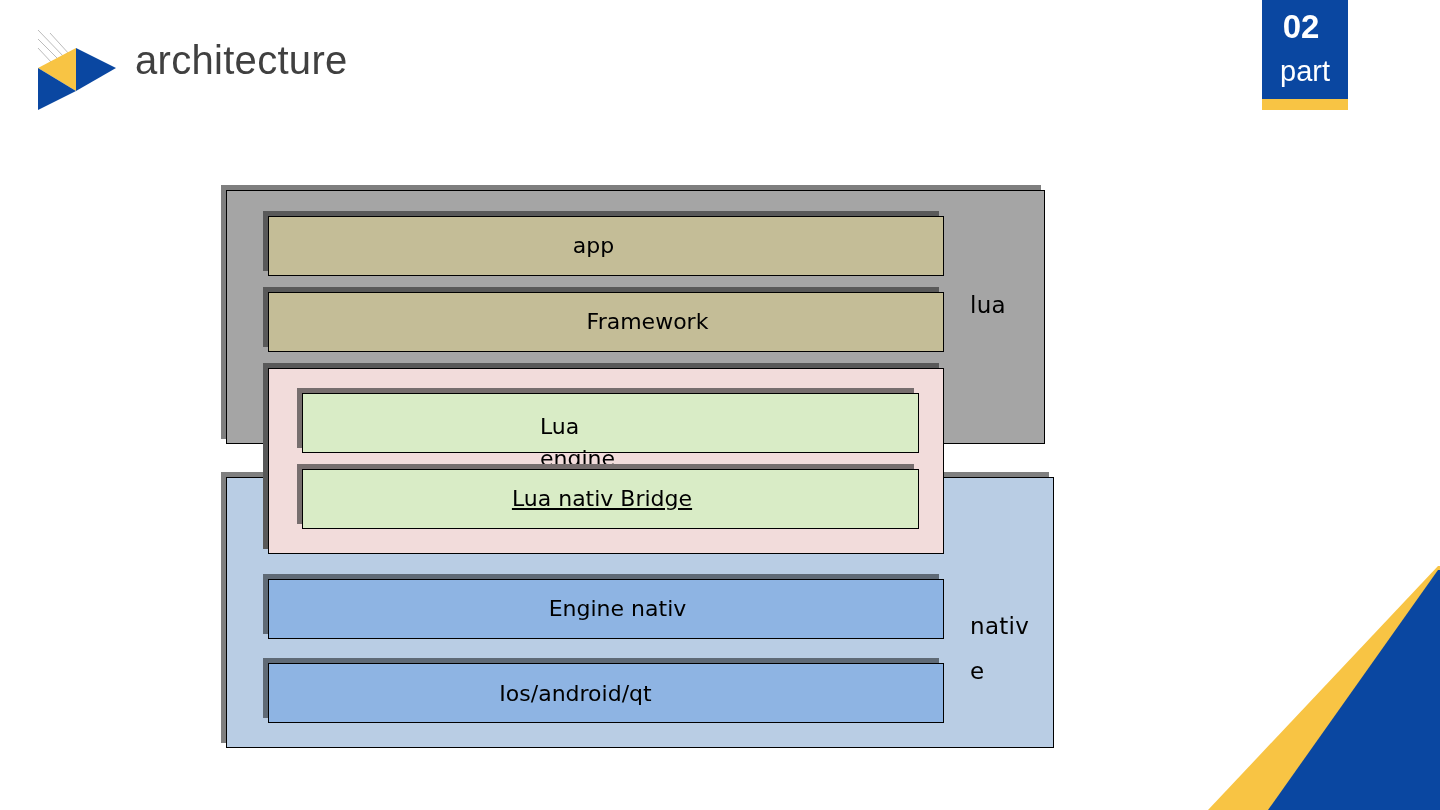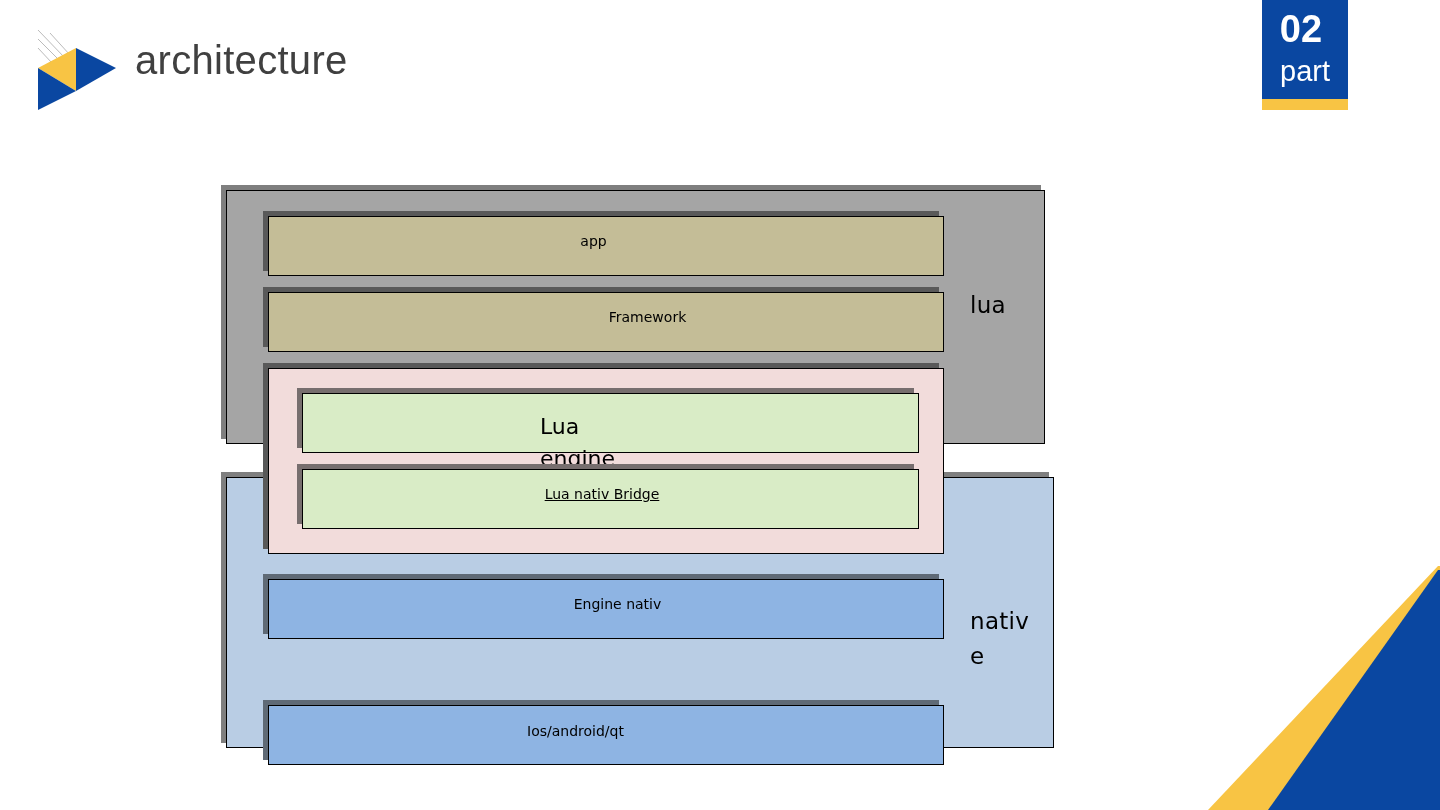--- a/index.html
+++ b/index.html
@@ -11,31 +11,31 @@
     .abs { position: absolute; }
     .logo { left: 30px; top: 25px; width: 100px; height: 90px; }
     .title {
       left: 135px; top: 38px; font-size: 40px; color: #404040;
       font-family: "Liberation Sans", sans-serif; letter-spacing: 0.3px;
     }
     .badge {
       left: 1262px; top: 0; width: 86px; height: 110px; background: #0a47a1;
       color: #fff; text-align: center; font-family: "Liberation Sans", sans-serif;
     }
-    .badge .num { position: absolute; left: 0; right: 8px; top: 8px; font-size: 38px; font-weight: bold; }
+    .badge .num { position: absolute; left: 0; right: 8px; top: 8px; font-size: 33px; font-weight: bold; }
     .badge .lbl { position: absolute; left: 0; right: 0; top: 55px; font-size: 29px; }
     .badge .stripe { position: absolute; left: 0; right: 0; bottom: 0; height: 11px; background: #f8c444; }
     .corner { right: 0; bottom: 0; width: 240px; height: 250px; }
 
     
     .shadow-box { position: absolute; }
     .shadow-box .sh { position: absolute; }
     .shadow-box .bx { position: absolute; border: 1px solid #000; box-sizing: border-box; }
     .lbl-text { position: absolute; color: #000; font-size: 23px; font-weight: bold; font-family: "DejaVu Sans", sans-serif; letter-spacing: 0.3px;}
-    .center-text { position: absolute; left: 0; right: 0; text-align: center; font-size: 14px; color: #000; font-family: "DejaVu Sans", sans-serif; }
+    .center-text { position: absolute; left: 0; right: 0; text-align: center; font-size: 22px; color: #000; font-family: "DejaVu Sans", sans-serif; }
   </style>
 </head>
 <body>
 
 <div class="abs logo">
   <svg width="100" height="90" viewBox="0 0 100 90">
     <line x1="8" y1="5" x2="35" y2="33" stroke="#bbb" stroke-width="1"></line>
     <line x1="8" y1="14" x2="30" y2="36" stroke="#bbb" stroke-width="1"></line>
     <line x1="8" y1="23" x2="22" y2="38" stroke="#bbb" stroke-width="1"></line>
     <line x1="20" y1="8" x2="40" y2="30" stroke="#bbb" stroke-width="1"></line>
@@ -63,21 +63,21 @@
 <div class="shadow-box" style="left:221px;top:185px;width:824px;height:259px;">
   <div class="sh" style="left:0;top:0;width:820px;height:254px;background:#7f7f7f;"></div>
   <div class="bx" style="left:5px;top:5px;width:819px;height:254px;background:#a5a5a5;"></div>
 </div>
 <div class="lbl-text" style="left:970px;top:292px;font-weight:normal;">lua</div>
 
 <div class="shadow-box" style="left:221px;top:472px;width:833px;height:276px;">
   <div class="sh" style="left:0;top:0;width:828px;height:271px;background:#7f7f7f;"></div>
   <div class="bx" style="left:5px;top:5px;width:828px;height:271px;background:#b9cde4;"></div>
 </div>
-<div class="lbl-text" style="left:970px;top:604px;font-weight:normal;white-space:pre;line-height:35px;">nativ
+<div class="lbl-text" style="left:970px;top:604px;font-weight:normal;white-space:pre;line-height:45px;">nativ
 e</div>
 
 <div class="shadow-box" style="left:263px;top:211px;width:681px;height:65px;">
   <div class="sh" style="left:0;top:0;width:676px;height:60px;background:#595959;"></div>
   <div class="bx" style="left:5px;top:5px;width:676px;height:60px;background:#c4bd97;"></div>
   <div class="center-text" style="top:22px;left:-20px;">app</div>
 </div>
 
 <div class="shadow-box" style="left:263px;top:287px;width:741px;height:65px;">
   <div class="sh" style="left:0;top:0;width:676px;height:60px;background:#595959;"></div>
@@ -102,17 +102,17 @@
   <div class="bx" style="left:5px;top:5px;width:617px;height:60px;background:#d9ecc6;"></div>
   <div class="center-text" style="top:22px;left:-12px;text-decoration:underline;">Lua nativ Bridge</div>
 </div>
 
 <div class="shadow-box" style="left:263px;top:574px;width:681px;height:65px;">
   <div class="sh" style="left:0;top:0;width:676px;height:60px;background:#5f6a76;"></div>
   <div class="bx" style="left:5px;top:5px;width:676px;height:60px;background:#8eb4e3;"></div>
   <div class="center-text" style="top:22px;left:28px;">Engine nativ</div>
 </div>
 
-<div class="shadow-box" style="left:263px;top:658px;width:597px;height:65px;margin-top:42px;">
+<div class="shadow-box" style="left:263px;top:658px;width:597px;height:65px;">
   <div class="sh" style="left:0;top:0;width:676px;height:60px;background:#5f6a76;"></div>
   <div class="bx" style="left:5px;top:5px;width:676px;height:60px;background:#8eb4e3;"></div>
   <div class="center-text" style="top:23px;left:28px;">Ios/android/qt</div>
 </div>
 
 </body></html>

